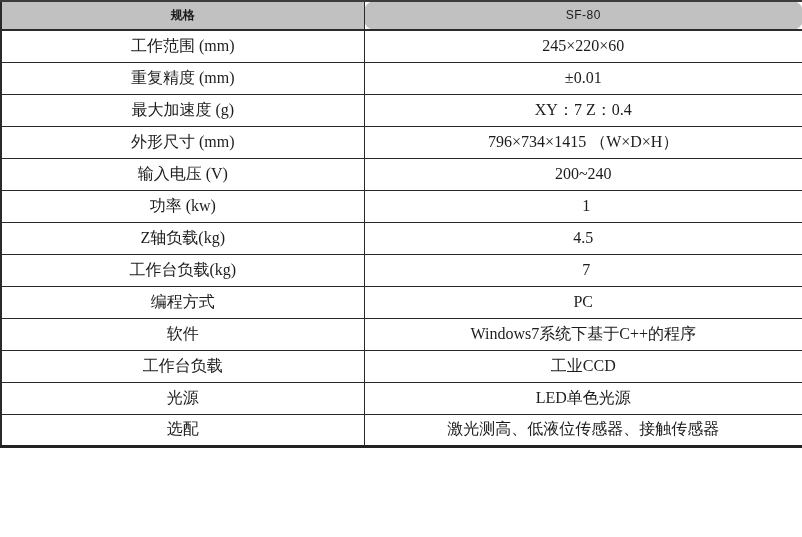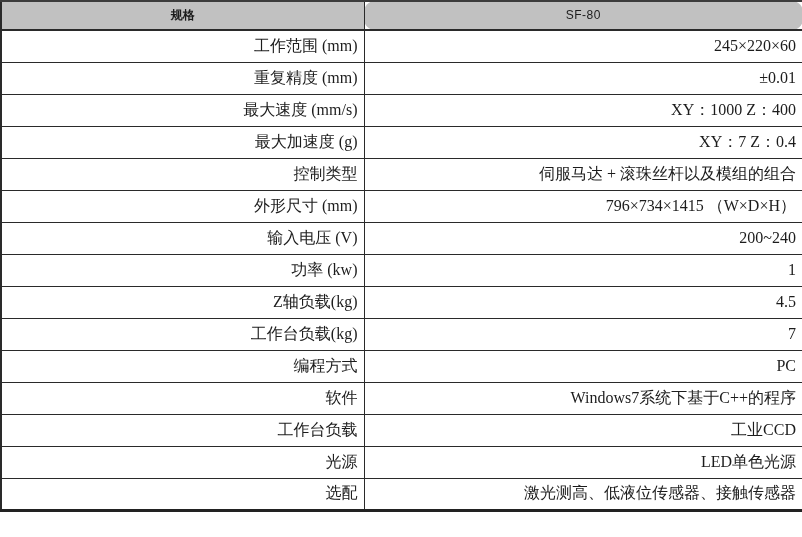--- a/index.html
+++ b/index.html
@@ -28,21 +28,21 @@
   table.spec-table th,
   table.spec-table td {
     border: 1px solid #2a2a2a;
     padding: 0 6px;
     height: 32px;
     line-height: 1.15;
     overflow: hidden;
     white-space: nowrap;
     box-sizing: border-box;
     vertical-align: middle;
-    text-align: right;
+    text-align: center;
     font-weight: normal;
   }
   table.spec-table {
     border-top: 2px solid #3c3c3c;
     border-left: 2px solid #2a2a2a;
     border-right: 2px solid #2a2a2a;
     border-bottom: 3px solid #222222;
   }
   table.spec-table thead th {
     background: #c1c1c1;
@@ -78,30 +78,22 @@
 
     <tr>
           <td class="cell-label">工作范围 (mm)</td>
           <td class="cell-value">245×220×60</td>
         </tr>
         <tr>
           <td class="cell-label">重复精度 (mm)</td>
           <td class="cell-value">±0.01</td>
         </tr>
         <tr>
-          <td class="cell-label">最大速度 (mm/s)</td>
-          <td class="cell-value">XY：1000 Z：400</td>
-        </tr>
-        <tr>
           <td class="cell-label">最大加速度 (g)</td>
           <td class="cell-value">XY：7 Z：0.4</td>
-        </tr>
-        <tr>
-          <td class="cell-label">控制类型</td>
-          <td class="cell-value">伺服马达 + 滚珠丝杆以及模组的组合</td>
         </tr>
         <tr>
           <td class="cell-label">外形尺寸 (mm)</td>
           <td class="cell-value">796×734×1415 （W×D×H）</td>
         </tr>
         <tr>
           <td class="cell-label">输入电压 (V)</td>
           <td class="cell-value">200~240</td>
         </tr>
         <tr class="indent-value">

